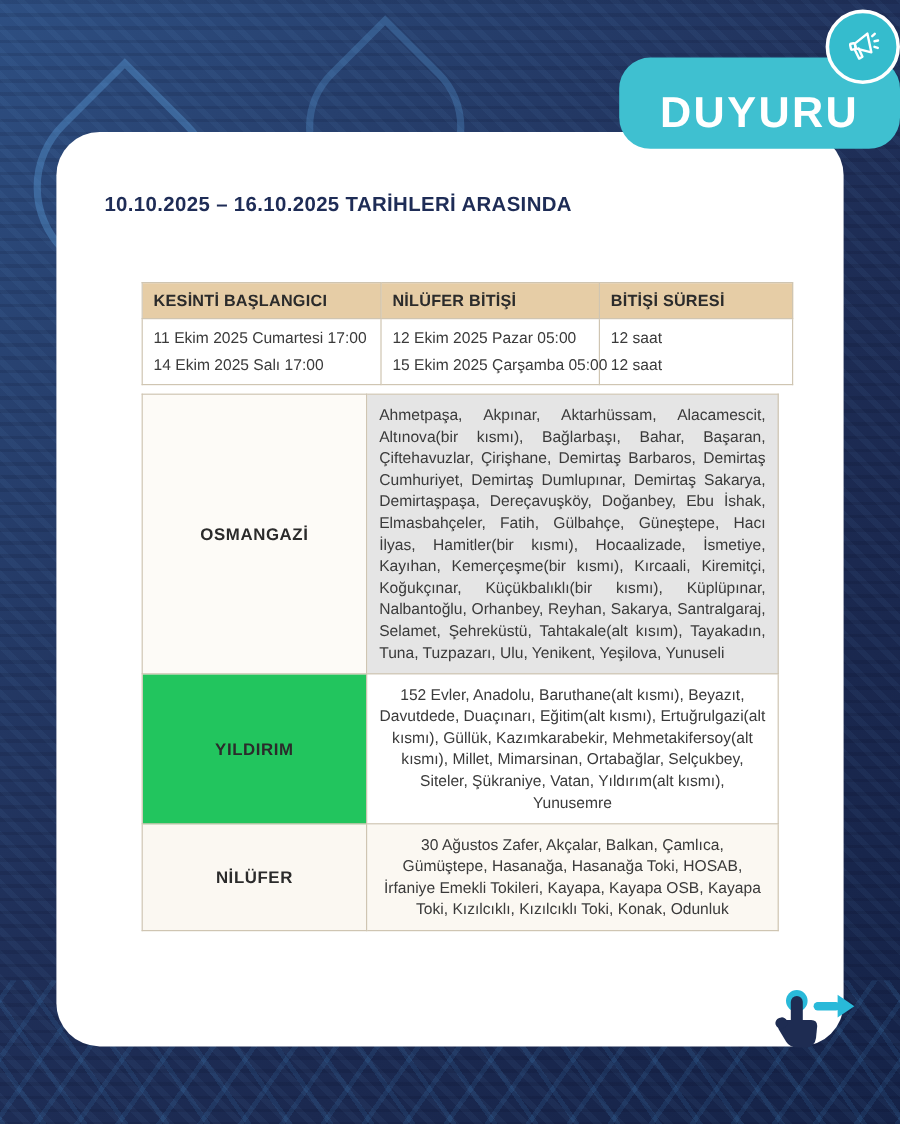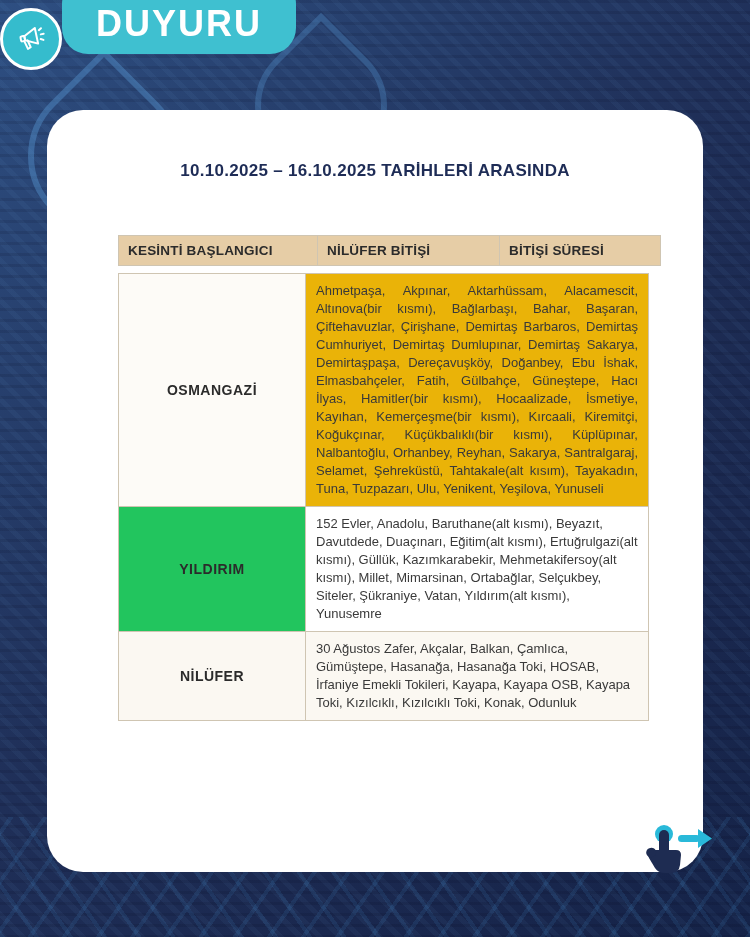--- a/index.html
+++ b/index.html
@@ -27,42 +27,42 @@
       repeating-linear-gradient(-55deg, rgba(70,150,215,.12) 0 4px, transparent 4px 28px);
   }
   .drop{
     position:absolute;border:6px solid rgba(90,155,215,.40);
     border-radius:0 50% 50% 50%;transform:rotate(45deg);background:transparent;
   }
   .drop1{width:140px;height:140px;left:28px;top:80px;}
   .drop2{width:120px;height:120px;left:255px;top:40px;border-color:rgba(90,155,215,.30);}
 
   
-  .badge-wrap{position:absolute;left:0;right:0;top:0;z-index:3;display:flex;flex-direction:row;align-items:flex-start;}
+  .badge-wrap{position:absolute;left:0;right:0;top:0;z-index:3;display:flex;flex-direction:column;align-items:flex-end;}
   .megaphone-circle{
     width:62px;height:62px;border-radius:50%;
     background:#35bccd;border:3px solid #ffffff;
     box-sizing:border-box;margin-top:8px;
     display:flex;align-items:center;justify-content:center;position:relative;z-index:2;
   }
   .badge{
     margin-top:-22px;z-index:1;
     background:#3fc0d0;color:#ffffff;
     border-radius:26px;
     padding:28px 34px 12px 34px;
     font-size:36px;font-weight:800;letter-spacing:2px;line-height:1;
   }
 
   
   .card{
     position:absolute;left:47px;top:110px;width:656px;height:762px;z-index:2;
     background:#ffffff;border-radius:36px;
   }
   .title{
-    margin:48px 40px 0 40px;text-align:center;
+    margin:48px 40px 0 40px;text-align:left;
     color:#1e2c56;font-weight:800;font-size:17px;line-height:1.55;letter-spacing:.3px;
   }
 
   
   .tables{position:absolute;left:71px;top:125px;width:530px;}
   table{border-collapse:collapse;width:530px;table-layout:fixed;}
   td,th{border:1px solid #cfc5b2;box-sizing:border-box;}
   .sched th{
     background:#e6cda6;color:#2b2b2b;text-align:left;
     font-size:13.5px;font-weight:800;padding:7px 9px;letter-spacing:.2px;
@@ -75,23 +75,23 @@
   .mah .band{
     background:#e6cda6;color:#2b2b2b;text-align:center;
     font-size:13.5px;font-weight:800;padding:5px 6px;letter-spacing:.2px;
   }
   .mah .district{
     width:187px;text-align:center;vertical-align:middle;
     font-size:14px;font-weight:800;color:#2b2b2b;letter-spacing:.5px;background:#fdfbf7;margin-left:36px;
   }
   .mah .hoods{
     width:343px;vertical-align:middle;padding:8px 10px;
-    font-size:13px;line-height:18px;color:#3a3a3a;background:#ffffff;
+    font-size:13px;line-height:18px;color:#3a3a3a;background:#ffffff;text-align:center;
   }
-  .row-osmangazi .hoods{text-align:justify;min-height:204px;background:#eab308;}
+  .row-osmangazi .hoods{text-align:justify;min-height:204px;background:#e5e5e5;}
   .row-osmangazi .district{background:#fdfbf7;}
   .row-yildirim .hoods{min-height:72px;background:#ffffff;}
   .row-yildirim .district{background:#22c55e;}
   .row-nilufer .hoods{min-height:68px;background:#fbf8f2;}
   .row-nilufer .district{background:#fbf8f2;}
 
   
   .swipe{position:absolute;left:640px;top:822px;width:80px;height:70px;z-index:4;}
 </style>
 </head>
@@ -123,20 +123,34 @@
 
   <div class="tables">
 
     <table class="sched">
       <tbody>
           <tr>
         <th class="c1">KESİNTİ BAŞLANGICI</th>
         <th class="c2">NİLÜFER BİTİŞİ</th>
         <th class="c3">BİTİŞİ SÜRESİ</th>
       </tr>
+      <tr>
+        <td class="c1">
+          <div class="cell-line">11 Ekim 2025 Cumartesi 17:00</div>
+          <div class="cell-line">14 Ekim 2025 Salı 17:00</div>
+        </td>
+        <td class="c2">
+          <div class="cell-line">12 Ekim 2025 Pazar 05:00</div>
+          <div class="cell-line">15 Ekim 2025 Çarşamba 05:00</div>
+        </td>
+        <td class="c3">
+          <div class="cell-line">12 saat</div>
+          <div class="cell-line">12 saat</div>
+        </td>
+      </tr>
     </tbody>
       </table>
 
     <table class="mah">
       <tbody>
       <tr class="row-osmangazi">
         <td class="district">OSMANGAZİ</td>
         <td class="hoods">Ahmetpaşa, Akpınar, Aktarhüssam, Alacamescit, Altınova(bir kısmı), Bağlarbaşı, Bahar, Başaran, Çiftehavuzlar, Çirişhane, Demirtaş Barbaros, Demirtaş Cumhuriyet, Demirtaş Dumlupınar, Demirtaş Sakarya, Demirtaşpaşa, Dereçavuşköy, Doğanbey, Ebu İshak, Elmasbahçeler, Fatih, Gülbahçe, Güneştepe, Hacı İlyas, Hamitler(bir kısmı), Hocaalizade, İsmetiye, Kayıhan, Kemerçeşme(bir kısmı), Kırcaali, Kiremitçi, Koğukçınar, Küçükbalıklı(bir kısmı), Küplüpınar, Nalbantoğlu, Orhanbey, Reyhan, Sakarya, Santralgaraj, Selamet, Şehreküstü, Tahtakale(alt kısım), Tayakadın, Tuna, Tuzpazarı, Ulu, Yenikent, Yeşilova, Yunuseli</td>
       </tr>
       <tr class="row-yildirim">

